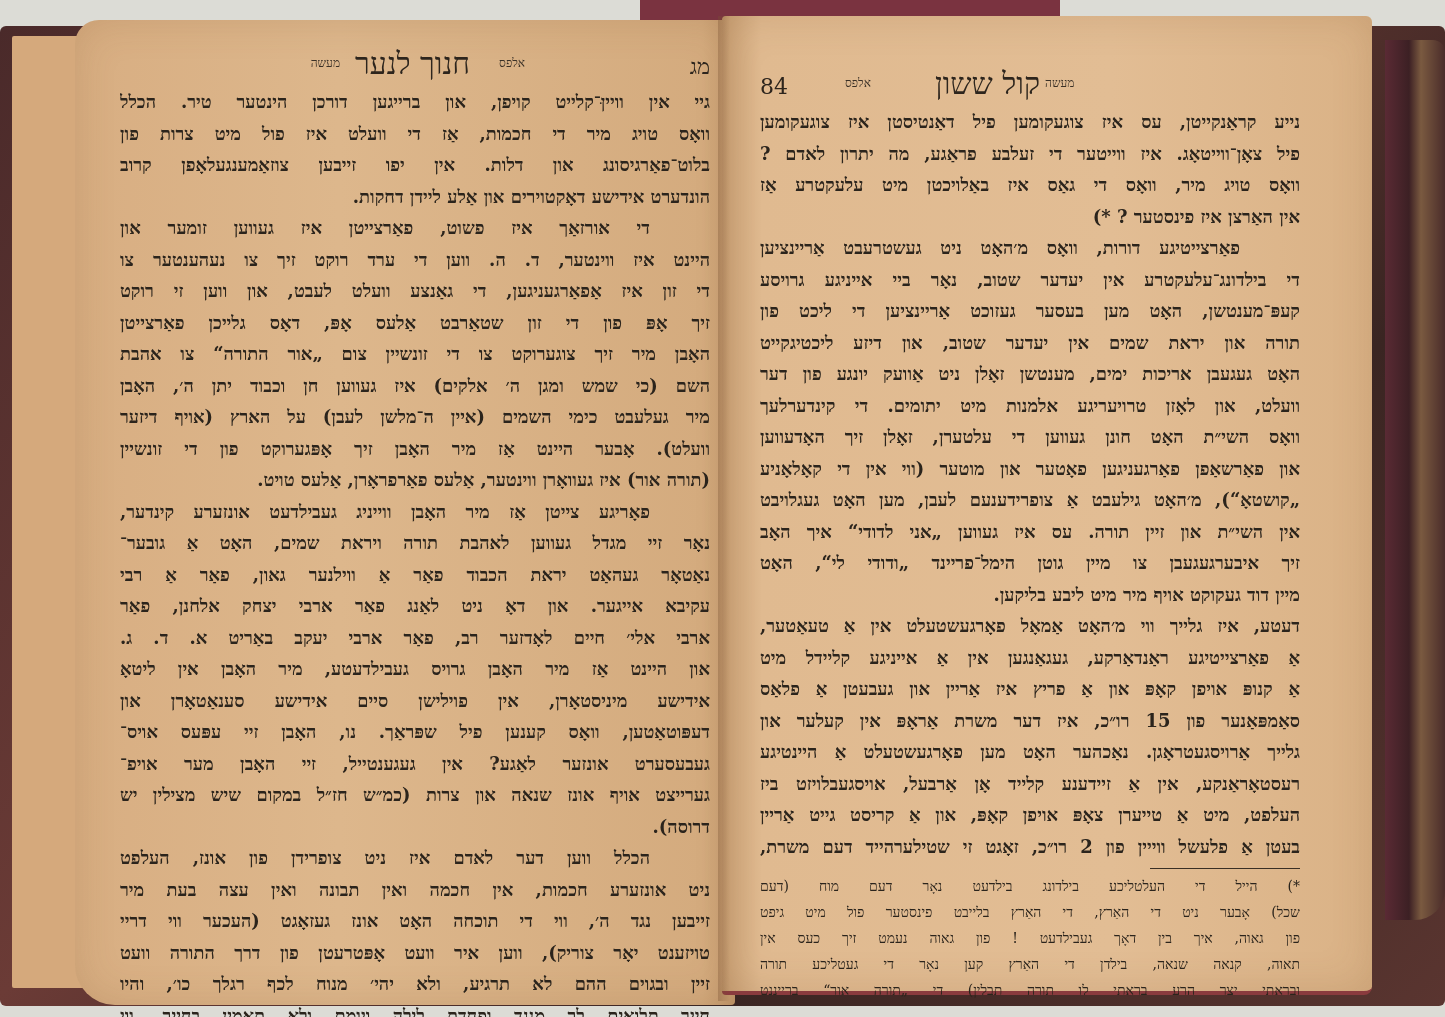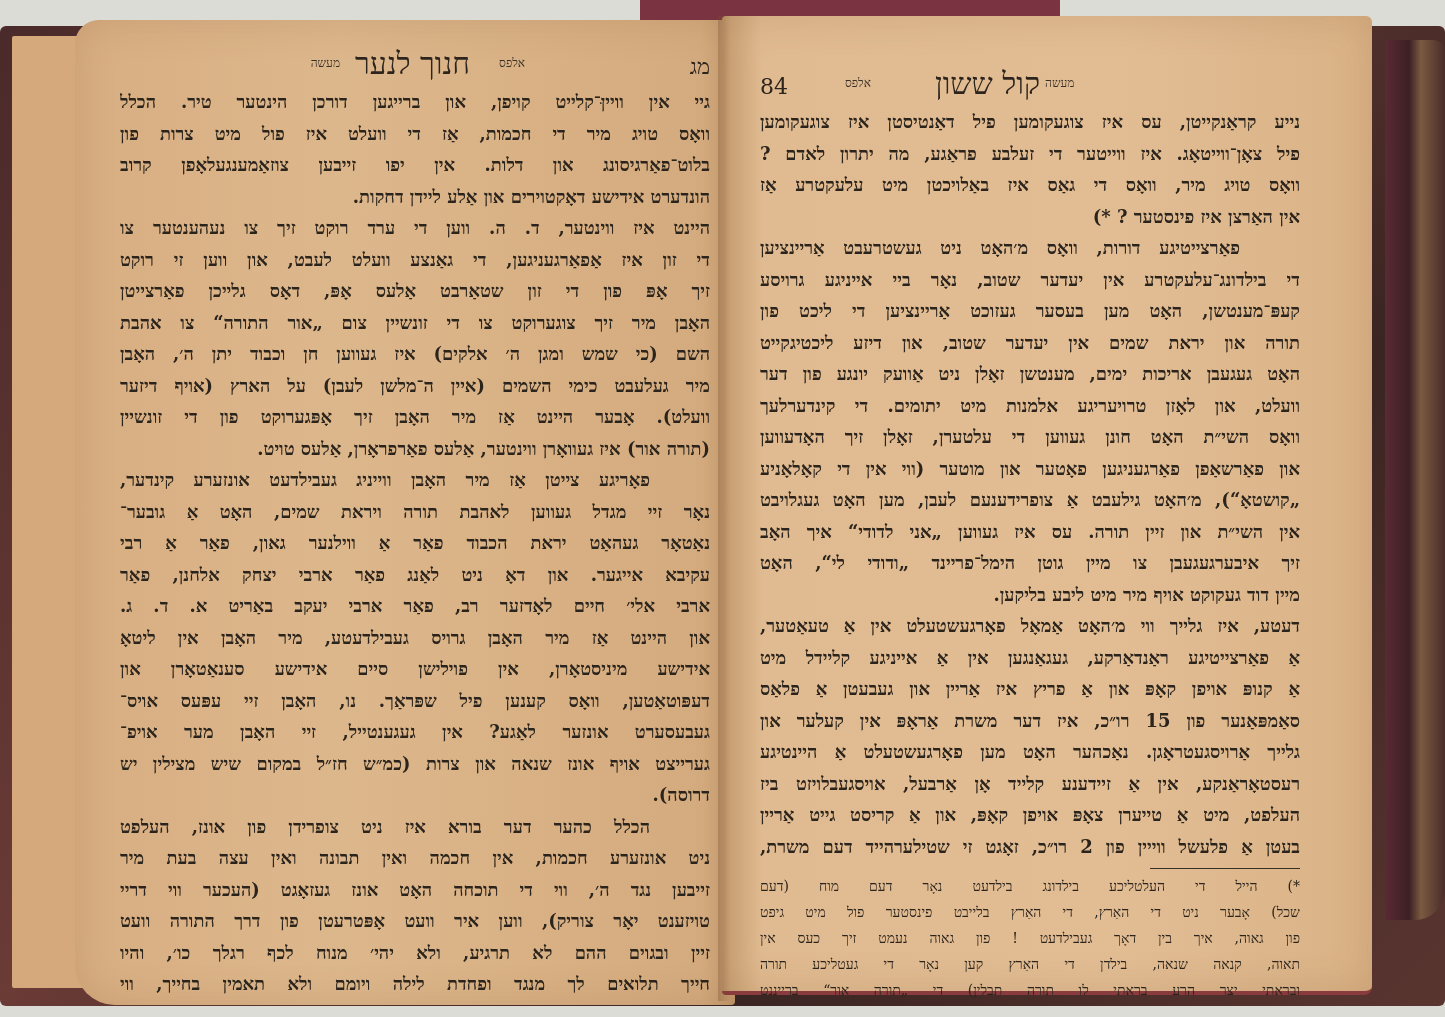--- a/index.html
+++ b/index.html
@@ -90,40 +90,41 @@
     <span class="rh-page" style="right:0;">מג</span>
     <span class="rh-small" style="right:185px;">אלפס</span>
     <span class="rh-title" style="right:240px;">חנוך לנער</span>
     <span class="rh-small" style="right:370px;">מעשה</span>
   </div>
   <div id="left-lines">
       <div class="line">גיי אין ווייןּ־קלייט קויפן, און ברייגען דורכן הינטער טיר. הכלל</div>
       <div class="line">וואָס טויג מיר די חכמות, אַז די וועלט איז פול מיט צרות פון</div>
       <div class="line">בלוט־פאַרגיסונג און דלות. אין יפו זייבען צוזאַמענגעלאָפן קרוב</div>
       <div class="line last">הונדערט אידישע דאָקטוירים און אַלע ליידן דחקות.</div>
+      <div class="line indent">די אורזאַך איז פשוט, פאַרצייטן איז געווען זומער און</div>
       <div class="line">היינט איז ווינטער, ד. ה. ווען די ערד רוקט זיך צו נעהענטער צו</div>
       <div class="line">די זון איז אַפאַרגעניגען, די גאַנצע וועלט לעבט, און ווען זי רוקט</div>
       <div class="line">זיך אָפּ פון די זון שטאַרבט אַלעס אָפּ, דאָס גלייכן פאַרצייטן</div>
       <div class="line">האָבן מיר זיך צוגערוקט צו די זונשיין צום „אור התורה“ צו אהבת</div>
       <div class="line">השם (כי שמש ומגן ה׳ אלקים) איז געווען חן וכבוד יתן ה׳, האָבן</div>
       <div class="line">מיר געלעבט כימי השמים (איין ה־מלשן לעבן) על הארץ (אויף דיזער</div>
       <div class="line">וועלט). אָבער היינט אַז מיר האָבן זיך אָפּגערוקט פון די זונשיין</div>
       <div class="line last">(תורה אור) איז געוואָרן ווינטער, אַלעס פאַרפראָרן, אַלעס טויט.</div>
       <div class="line indent">פאָריגע צייטן אַז מיר האָבן ווייניג געבילדעט אונזערע קינדער,</div>
       <div class="line">נאָר זיי מגדל געווען לאהבת תורה ויראת שמים, האָט אַ גובער־</div>
       <div class="line">נאַטאָר געהאַט יראת הכבוד פאַר אַ ווילנער גאון, פאַר אַ רבי</div>
       <div class="line">עקיבא אייגער. און דאָ ניט לאַנג פאַר ארבי יצחק אלחנן, פאַר</div>
       <div class="line">ארבי אלי׳ חיים לאָדזער רב, פאַר ארבי יעקב באַריט א. ד. ג.</div>
       <div class="line">און היינט אַז מיר האָבן גרויס געבילדעטע, מיר האָבן אין ליטאָ</div>
       <div class="line">אידישע מיניסטאָרן, אין פוילישן סיים אידישע סענאַטאָרן און</div>
       <div class="line">דעפּוטאַטען, וואָס קענען פיל שפּראַך. נו, האָבן זיי עפּעס אויס־</div>
       <div class="line">געבעסערט אונזער לאַגע? אין געגענטייל, זיי האָבן מער אויפ־</div>
       <div class="line">גערייצט אויף אונז שנאה און צרות (כמ״ש חז״ל במקום שיש מצילין יש</div>
       <div class="line last">דרוסה).</div>
-      <div class="line indent">הכלל כהער דער בורא איז ניט צופרידן פון אונז, העלפט</div>
+      <div class="line indent">הכלל ווען דער לאדם איז ניט צופרידן פון אונז, העלפט</div>
       <div class="line">ניט אונזערע חכמות, אין חכמה ואין תבונה ואין עצה בעת מיר</div>
       <div class="line">זייבען נגד ה׳, ווי די תוכחה האָט אונז געזאָגט (העכער ווי דריי</div>
       <div class="line">טויזענט יאָר צוריק), ווען איר וועט אָפּטרעטן פון דרך התורה וועט</div>
       <div class="line">זיין ובגוים ההם לא תרגיע, ולא יהי׳ מנוח לכף רגלך כו׳, והיו</div>
       <div class="line">חייך תלואים לך מנגד ופחדת לילה ויומם ולא תאמין בחייך, ווי</div>
     </div>
 </div>
 
 <div class="text-block right-text">
   <div class="running-head">

